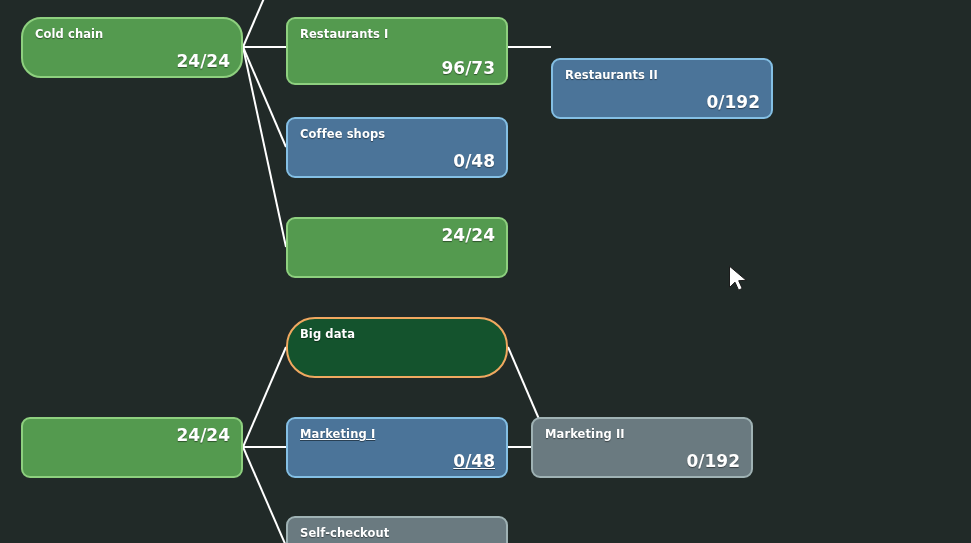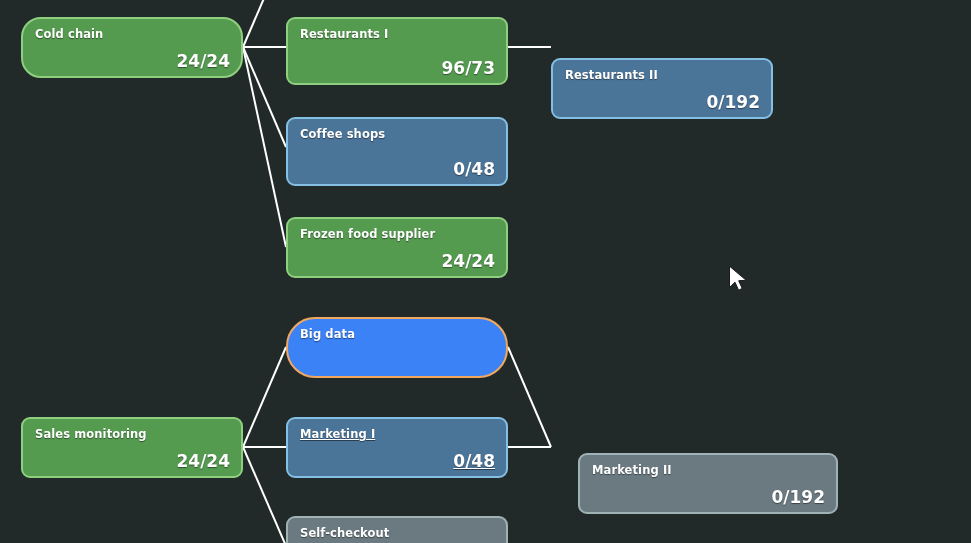--- a/index.html
+++ b/index.html
@@ -47,21 +47,21 @@
   .node-count {
     font-size: 17px;
     font-weight: bold;
     text-align: right;
     line-height: 14px;
     text-shadow: 0 1px 1px rgba(0,0,0,0.45);
     white-space: nowrap;
   }
   .st-green  { background: #549a4f; border-color: #8ed07f; }
   .st-blue   { background: #4b7499; border-color: #84bfe4; }
-  .st-orange { background: #3b82f6; border-color: #f0a860; border-radius: 29px; }
+  .st-orange { background: #14532d; border-color: #f0a860; border-radius: 29px; }
   .st-gray   { background: #6a7a80; border-color: #9fb2b4; }
 
   #cursor {
     position: absolute;
     pointer-events: none;
   }
 </style>
 </head>
 <body>
 
@@ -86,40 +86,38 @@
         <div class="node-count">24/24</div>
       </div>
       <div class="node st-green" style="left: 286px; top: 17px; width: 222px; height: 68px;">
         <div class="node-title">Restaurants I</div>
         <div class="node-count">96/73</div>
       </div>
       <div class="node st-blue" style="left: 551px; top: 17px; width: 222px; height: 61px; margin-top: 41px;">
         <div class="node-title">Restaurants II</div>
         <div class="node-count">0/192</div>
       </div>
-      <div class="node st-blue" style="left: 286px; top: 117px; width: 222px; height: 69px;">
+      <div class="node st-blue" style="left: 286px; top: 117px; width: 222px; height: 61px;">
         <div class="node-title">Coffee shops</div>
         <div class="node-count">0/48</div>
       </div>
       <div class="node st-green" style="left: 286px; top: 217px; width: 222px; height: 61px;">
-        <div class="node-title">Frozen food supplier</div>
         <div class="node-count">24/24</div>
       </div>
       <div class="node st-orange" style="left: 286px; top: 317px; width: 222px; height: 61px;">
         <div class="node-title">Big data</div>
       </div>
       <div class="node st-green" style="left: 21px; top: 417px; width: 222px; height: 61px;">
-        <div class="node-title">Sales monitoring</div>
         <div class="node-count">24/24</div>
       </div>
       <div class="node st-blue" style="left: 286px; top: 417px; width: 222px; height: 61px; text-decoration: underline;">
         <div class="node-title">Marketing I</div>
         <div class="node-count">0/48</div>
       </div>
-      <div class="node st-gray" style="left: 578px; top: 417px; width: 260px; height: 61px; margin-top: 36px;">
+      <div class="node st-gray" style="left: 531px; top: 417px; width: 222px; height: 61px;">
         <div class="node-title">Marketing II</div>
         <div class="node-count">0/192</div>
       </div>
       <div class="node st-gray" style="left: 286px; top: 516px; width: 222px; height: 61px;">
         <div class="node-title">Self-checkout</div>
         <div class="node-count"></div>
       </div>
     </div>
 
   <svg id="cursor" width="22" height="30" viewBox="0 0 22 30" style="left: 728px; top: 265px;">

